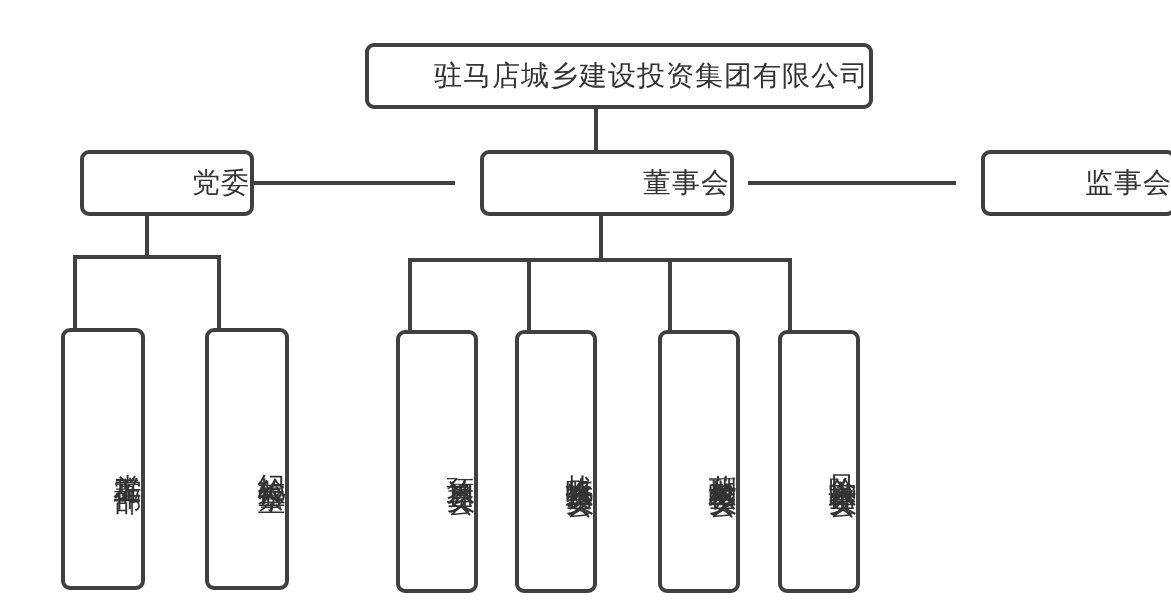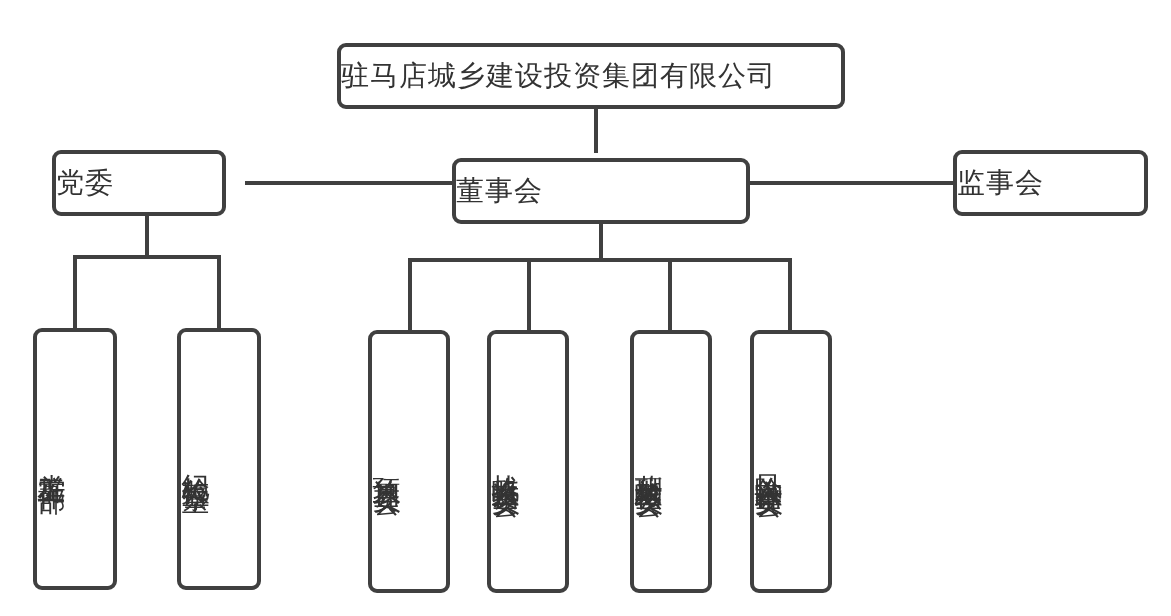--- a/index.html
+++ b/index.html
@@ -18,26 +18,27 @@
     overflow: hidden;
   }
   .node {
     position: absolute;
     box-sizing: border-box;
     border: 4px solid #404040;
     border-radius: 9px;
     background: #ffffff;
     display: flex;
     align-items: center;
-    justify-content: flex-start;
+    justify-content: flex-end;
     color: #333333;
     font-size: 28px;
     letter-spacing: 1px;
     z-index: 2;
     text-align: center;
+    margin-left: 28px;
   }
   .node.vertical span {
     writing-mode: vertical-rl;
     text-orientation: upright;
     letter-spacing: 0.1em;
     line-height: 1;
   }
   .line {
     position: absolute;
     background: #404040;
@@ -67,21 +68,21 @@
   <div class="line v" style="left:668px; top:258px; height:74px;"></div>
   <div class="line v" style="left:788px; top:258px; height:74px;"></div>
 
   <div class="node" style="left:337px; top:43px; width:508px; height:66px;">
     <span>驻马店城乡建设投资集团有限公司</span>
   </div>
 
   <div class="node" style="left:52px; top:150px; width:174px; height:66px;">
     <span>党委</span>
   </div>
-  <div class="node" style="left:452px; top:158px; width:298px; height:66px;">
+  <div class="node" style="left:452px; top:150px; width:254px; height:66px;">
     <span>董事会</span>
   </div>
   <div class="node" style="left:953px; top:150px; width:195px; height:66px;">
     <span>监事会</span>
   </div>
 
   <div class="node vertical" style="left:33px; top:328px; width:84px; height:262px;">
     <span>党群工作部</span>
   </div>
   <div class="node vertical" style="left:177px; top:328px; width:84px; height:262px;">

